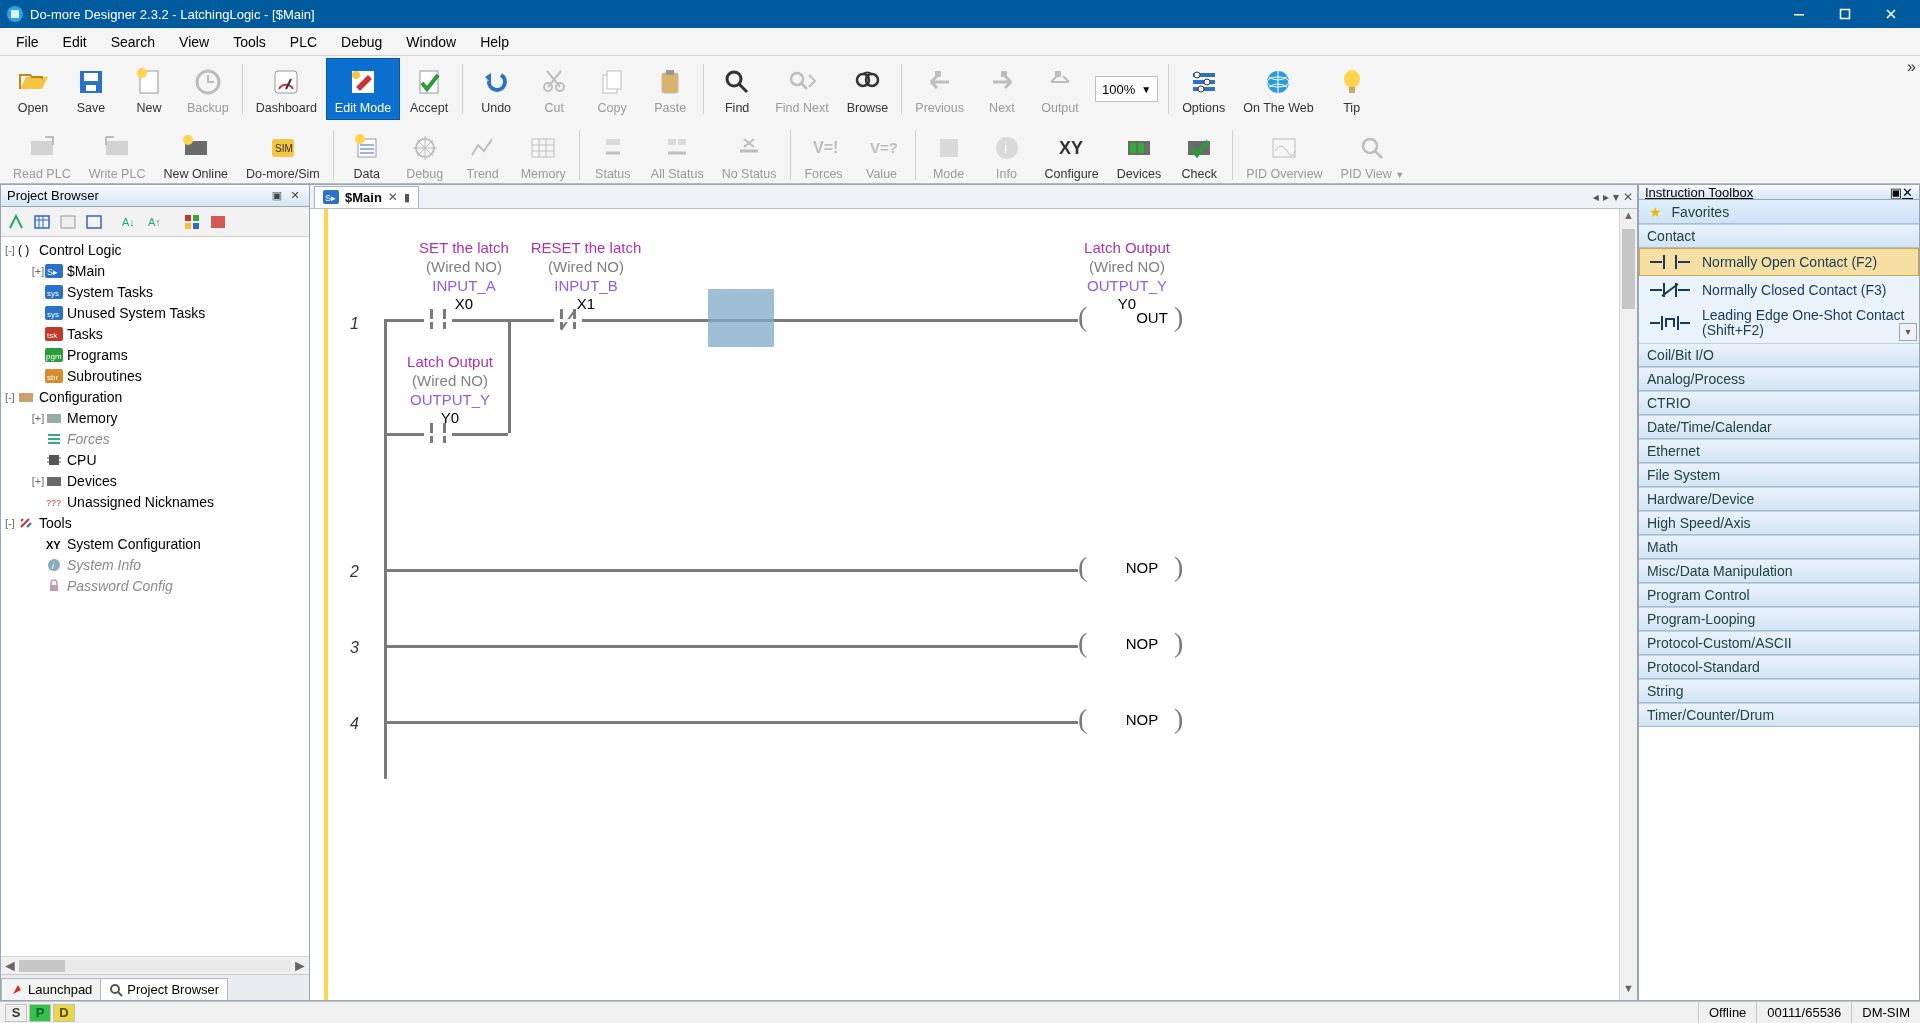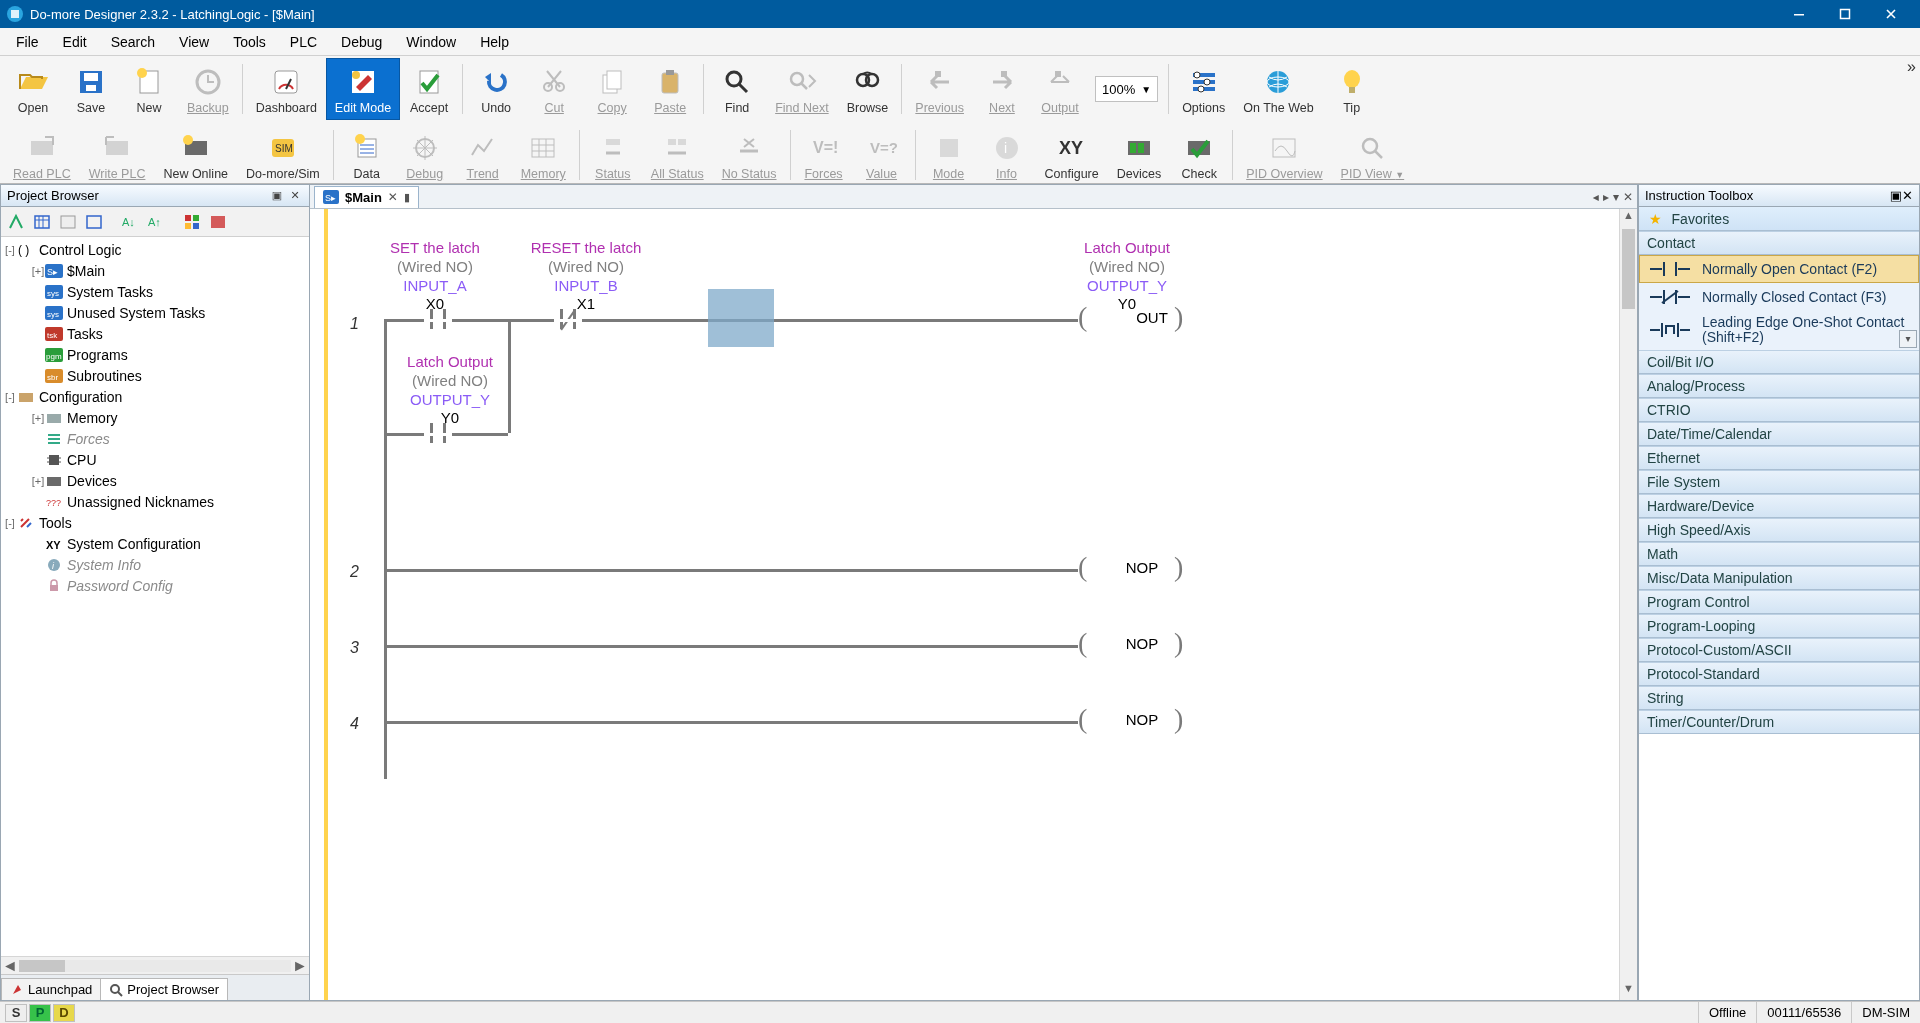--- a/index.html
+++ b/index.html
@@ -14,21 +14,21 @@
 
 
 .menubar { height: 28px; background: #f5f5f5; border-bottom: 1px solid #d0d0d0; display: flex; align-items: center; padding: 0 4px; font-size: 14px; }
 .menubar .menu { padding: 4px 12px; cursor: default; }
 
 
 .toolbars { background: #f5f5f5; border-bottom: 1px solid #b8b8b8; position: relative; }
 .toolrow { display: flex; align-items: flex-end; padding: 2px 4px; }
 .tbtn { display:flex; flex-direction:column; align-items:center; justify-content:flex-end; padding: 2px 8px 4px 8px; font-size: 12.5px; color:#333; min-width: 58px; cursor:default; height:62px; border:1px solid transparent; }
 .tbtn .ticon { width: 34px; height: 34px; display:flex; align-items:center; justify-content:center; margin-bottom: 2px; }
-.tbtn.disabled { color:#9a9a9a;text-decoration:underline; }
+.tbtn.disabled { color:#9a9a9a; }
 .tbtn.selected { background:#0b70d0; color:#fff; border-color:#0757a3; }
 .sep { width: 1px; background:#d0d0d0; align-self:stretch; margin: 6px 4px; }
 .zoombox { display:flex; align-items:center; border:1px solid #c0c0c0; background:#fff; height:26px; padding:0 6px; font-size:13px; align-self:center; margin: 0 6px; }
 .zoombox .caret { margin-left:6px; font-size:10px; }
 .overflow { position:absolute; right:4px; top:2px; font-size:16px; color:#333; }
 
 
 .mainarea { display:flex; height: calc(1023px - 28px - 28px - 128px - 22px); }
 .toolbars { height: 128px; }
 
@@ -84,21 +84,21 @@
 .contact-no { position:absolute; width:28px; height:20px; }
 .contact-no::before, .contact-no::after { content:""; position:absolute; top:0; bottom:0; width:3px; background:#7a7a7a; }
 .contact-no::before { left:6px; } .contact-no::after { right:6px; }
 .contact-nc { position:absolute; width:28px; height:20px; }
 .contact-nc::before, .contact-nc::after { content:""; position:absolute; top:0; bottom:0; width:3px; background:#7a7a7a; }
 .contact-nc::before { left:6px; } .contact-nc::after { right:6px; }
 .contact-nc .slash { position:absolute; left:2px; right:2px; top:50%; height:2px; background:#7a7a7a; transform:rotate(-55deg); }
 
 
 .toolbox { width:282px; border:1px solid #9aa7b3; border-left:1px solid #9aa7b3; display:flex; flex-direction:column; }
-.tb-head { height:22px; background: linear-gradient(#f7fbff,#d7e6f4); border-bottom:1px solid #9aa7b3; display:flex; align-items:center; font-size:13px; padding:0 6px; }
+.tb-head { height:15px; background: linear-gradient(#f7fbff,#d7e6f4); border-bottom:1px solid #9aa7b3; display:flex; align-items:center; font-size:13px; padding:0 6px;text-decoration:underline; }
 .tb-head .spacer { flex:1; }
 .fav { height:24px; background: linear-gradient(#dfeefc,#cfe3f6); border-bottom:1px solid #a9bed2; display:flex; align-items:center; gap:10px; padding:0 10px; font-size:14px; color:#244; }
 .fav .star { color:#f4b400; }
 .cat { height:24px; background: linear-gradient(#e9f2fb,#d3e4f4); border-top:1px solid #bcd0e3; border-bottom:1px solid #a9bed2; padding:0 8px; font-size:14px; display:flex; align-items:center; color:#244; cursor:default; }
 .cat-body { background:#eaf2fb; }
 .ti { display:flex; align-items:center; padding:3px 8px; font-size:14px; gap:10px; border:1px solid transparent; }
 .ti.selected { background:#f5dfa3; border:1px solid #caa748; }
 .ti .isymb { width:44px; display:flex; align-items:center; justify-content:center; }
 .ti .itext { flex:1; color:#1a3a5a; }
 .ti.twoline .itext { line-height:1.1; }
@@ -839,21 +839,21 @@
         <div class="vscroll">
           <div class="up">▲</div>
             <div class="vthumb"></div>
             <div class="down" style="position:absolute;bottom:0;left:0;right:0;">▼</div>
         </div>
       <div class="rail-l" style="left:56px;top:110px;height:460px;"></div>
           <div class="rung-no" style="left:22px;top:106px;">1</div>
           <div class="wire" style="left:56px;top:110px;height:3px;width:694px;"></div>
           <div class="rail-r-open" style="left:750px;top:92px;">(</div>
           <div class="rail-r-close" style="left:846px;top:92px;">)</div>
-          <div class="lbl-stack" style="left:47px;top:30px;width:120px;">
+          <div class="lbl-stack" style="left:76px;top:30px;width:120px;">
             <div class="c-magenta">SET the latch</div>
             <div class="c-gray">(Wired NO)</div>
             <div class="c-red">INPUT_A</div>
             <div>X0</div>
           </div>
           <div class="contact-no" style="left:96px;top:100px;"></div>
           <div class="wire" style="left:96px;top:110px;width:28px;height:3px;background:#fff;"></div>
           <div class="lbl-stack" style="left:188px;top:30px;width:140px;">
             <div class="c-magenta">RESET the latch</div>
             <div class="c-gray">(Wired NO)</div>

